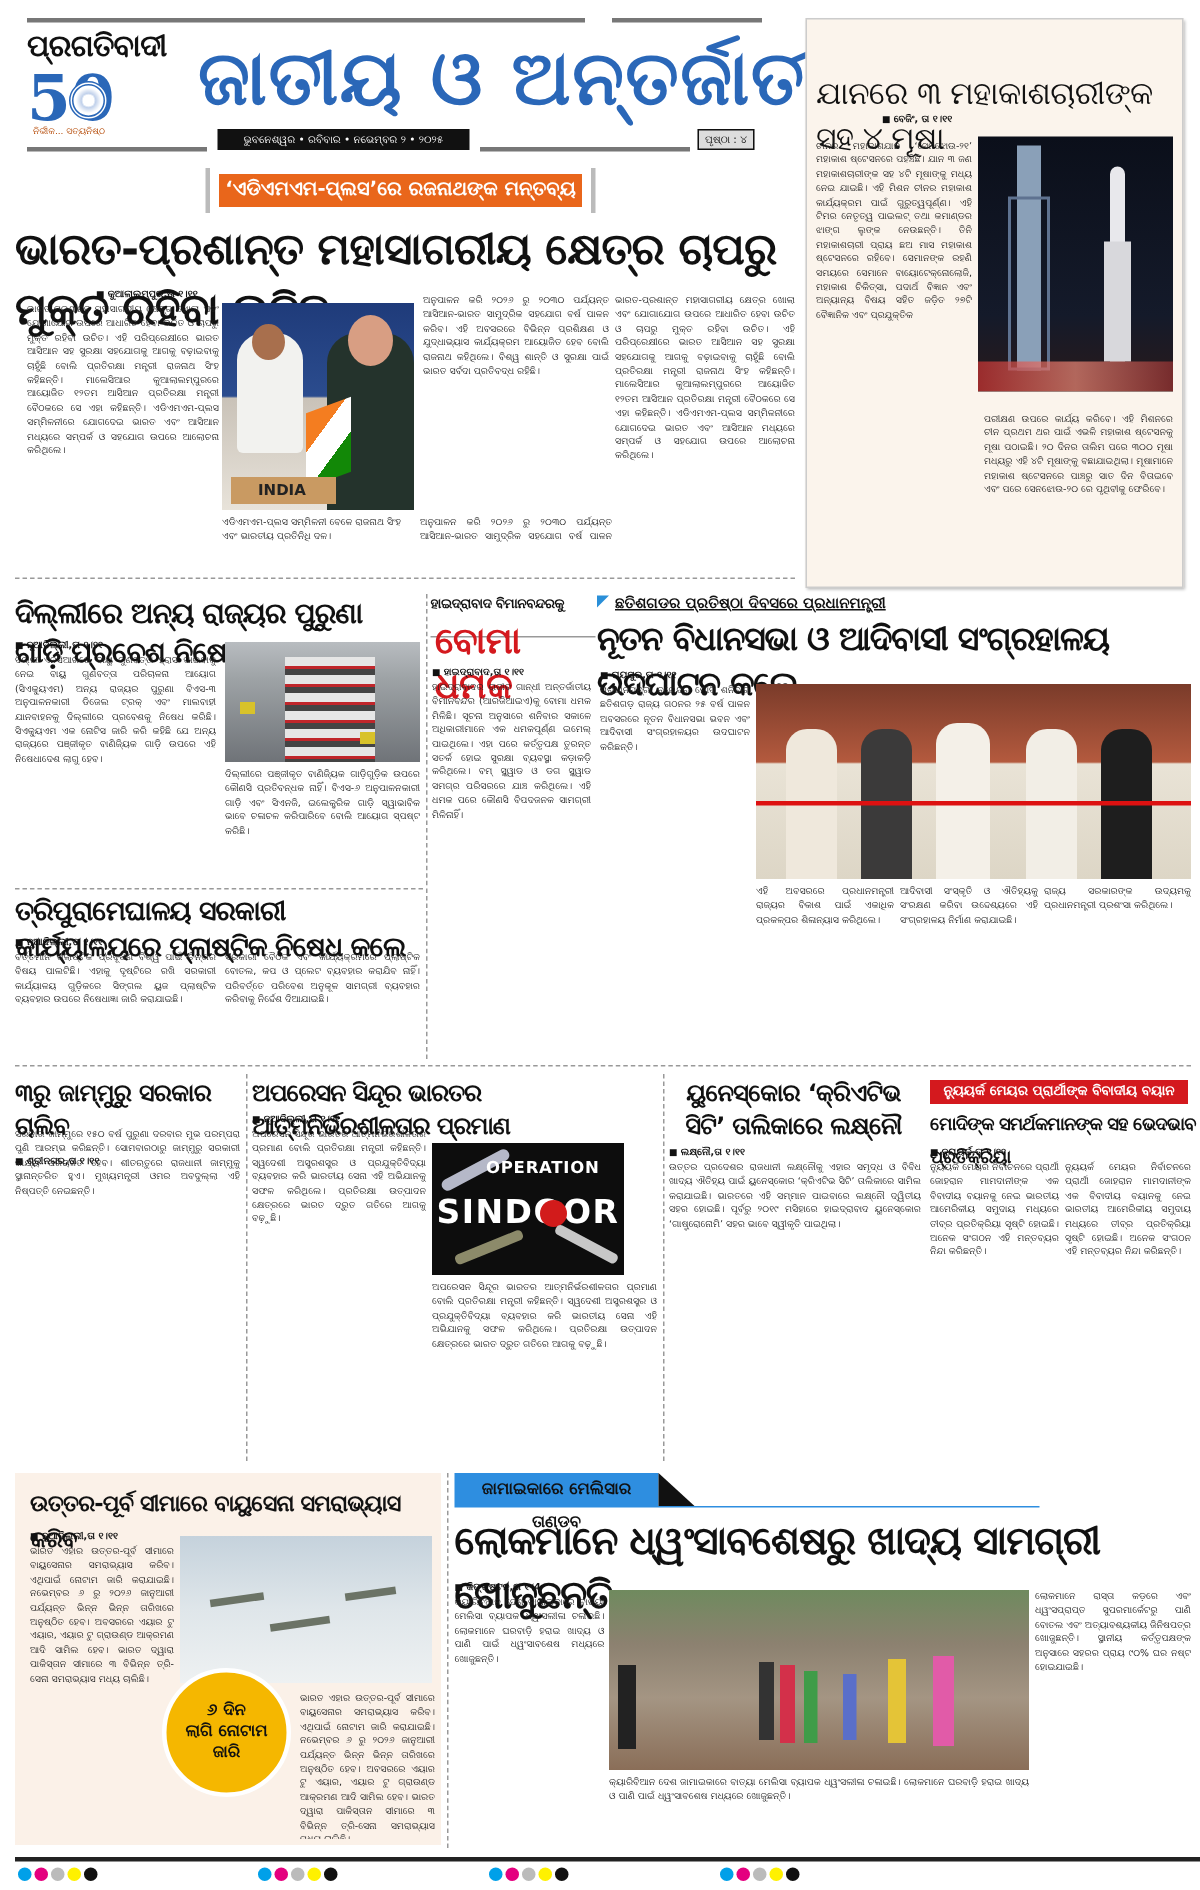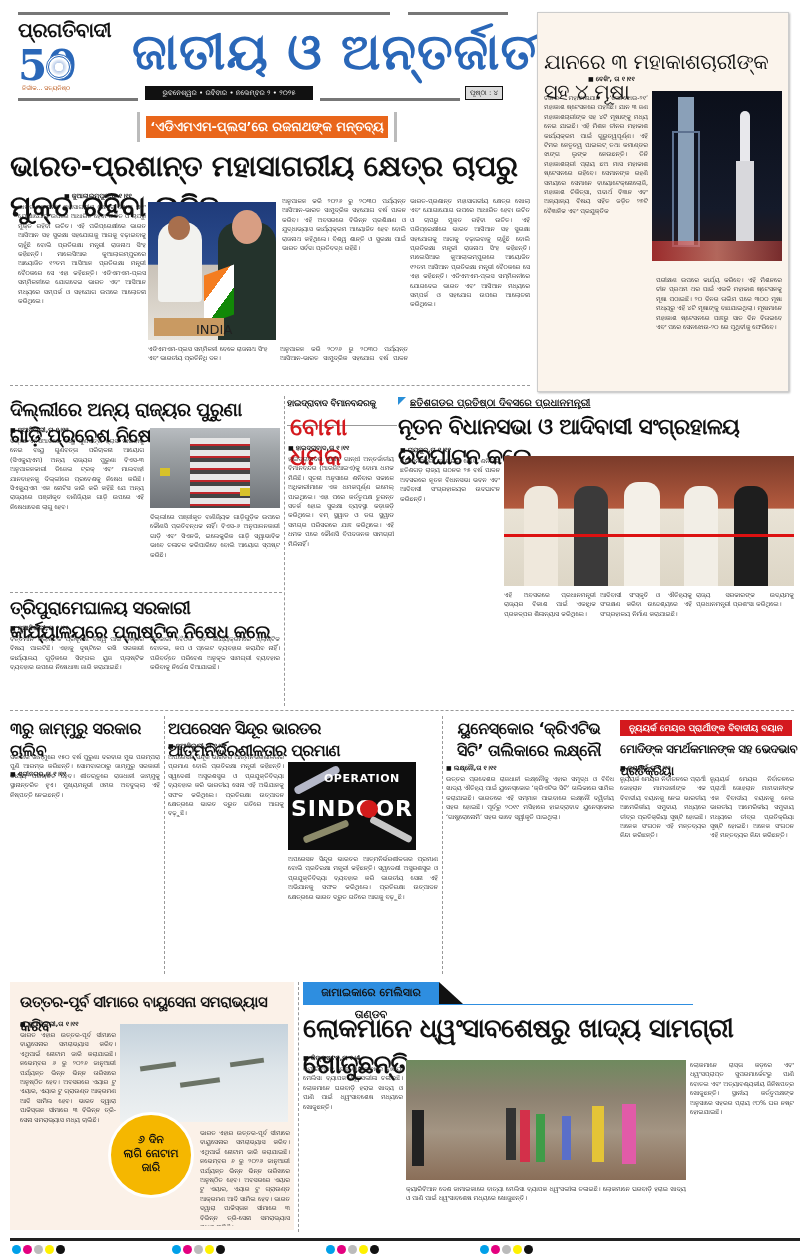--- a/index.html
+++ b/index.html
@@ -96,21 +96,21 @@
 <div class="abs byline" style="left:26px; top:192px;padding-left:38px;">କୁଆଲାଲମ୍ପୁର,ତା ୧।୧୧</div>
 <div class="abs body-text" style="left:18px; top:202px; width:128px; height:138px; overflow:hidden;">ଭାରତ-ପ୍ରଶାନ୍ତ ମହାସାଗରୀୟ କ୍ଷେତ୍ର ଖୋଲା ଏବଂ ଯୋଗାଯୋଗ ଉପରେ ଆଧାରିତ ହେବା ଉଚିତ ଓ ଚାପରୁ ମୁକ୍ତ ରହିବା ଉଚିତ। ଏହି ପରିପ୍ରେକ୍ଷୀରେ ଭାରତ ଆସିଆନ ସହ ସୁରକ୍ଷା ସହଯୋଗକୁ ଆଗକୁ ବଢ଼ାଇବାକୁ ଚାହୁଁଛି ବୋଲି ପ୍ରତିରକ୍ଷା ମନ୍ତ୍ରୀ ରାଜନାଥ ସିଂହ କହିଛନ୍ତି। ମାଲେସିଆର କୁଆଲାଲମ୍ପୁରରେ ଆୟୋଜିତ ୧୨ତମ ଆସିଆନ ପ୍ରତିରକ୍ଷା ମନ୍ତ୍ରୀ ବୈଠକରେ ସେ ଏହା କହିଛନ୍ତି। ଏଡିଏମଏମ-ପ୍ଲସ ସମ୍ମିଳନୀରେ ଯୋଗଦେଇ ଭାରତ ଏବଂ ଆସିଆନ ମଧ୍ୟରେ ସମ୍ପର୍କ ଓ ସହଯୋଗ ଉପରେ ଆଲୋଚନା କରିଥିଲେ।</div>
 
 <div class="photo" style="left:148px; top:202px; width:128px; height:138px; background: linear-gradient(180deg,#1f3b7a 0%, #2b4c8e 45%, #c9c2b8 46%, #e8e3da 100%);">
   <div style="position:absolute; left:10px; top:20px; width:44px; height:80px; background:#f2f2ef; border-radius:18px 18px 4px 4px;"></div>
   <div style="position:absolute; left:20px; top:14px; width:22px; height:24px; background:#a86f4d; border-radius:50%;"></div>
   <div style="position:absolute; left:70px; top:20px; width:58px; height:118px; background:#24332c; border-radius:20px 20px 0 0;"></div>
   <div style="position:absolute; left:84px; top:8px; width:30px; height:34px; background:#d89e83; border-radius:50%;"></div>
   <div style="position:absolute; left:56px; top:68px; width:30px; height:50px; background:linear-gradient(135deg,#f47d20 33%,#fff 33%,#fff 66%,#128807 66%); transform:skewY(-20deg);"></div>
   <div style="position:absolute; left:6px; top:116px; width:70px; height:18px; background:#c99a62;"></div>
-  <span style="position:absolute; left:48px; top:120px; font-size:13px; font-weight:normal; color:#222;">INDIA</span>
+  <span style="position:absolute; left:24px; top:120px; font-size:10px; font-weight:bold; color:#222;">INDIA</span>
 </div>
 <div class="caption" style="left:148px; top:344px; width:128px;">ଏଡିଏମଏମ-ପ୍ଲସ ସମ୍ମିଳନୀ ବେଳେ ରାଜନାଥ ସିଂହ ଏବଂ ଭାରତୀୟ ପ୍ରତିନିଧି ଦଳ।</div>
 <div class="abs body-text" style="left:280px; top:344px; width:128px; height:20px; overflow:hidden;">ଅନୁପାଳନ କରି ୨୦୨୬ ରୁ ୨୦୩୦ ପର୍ଯ୍ୟନ୍ତ ଆସିଆନ-ଭାରତ ସାମୁଦ୍ରିକ ସହଯୋଗ ବର୍ଷ ପାଳନ କରିବ। ଏହି ଅବସରରେ ବିଭିନ୍ନ ପ୍ରଶିକ୍ଷଣ ଓ ଯୁଦ୍ଧାଭ୍ୟାସ କାର୍ଯ୍ୟକ୍ରମ ଆୟୋଜିତ ହେବ ବୋଲି ରାଜନାଥ କହିଥିଲେ। ବିଶ୍ୱ ଶାନ୍ତି ଓ ସୁରକ୍ଷା ପାଇଁ ଭାରତ ସର୍ବଦା ପ୍ରତିବଦ୍ଧ ରହିଛି।</div>
 <div class="abs body-text" style="left:282px; top:196px; width:124px; height:140px; overflow:hidden;">ଅନୁପାଳନ କରି ୨୦୨୬ ରୁ ୨୦୩୦ ପର୍ଯ୍ୟନ୍ତ ଆସିଆନ-ଭାରତ ସାମୁଦ୍ରିକ ସହଯୋଗ ବର୍ଷ ପାଳନ କରିବ। ଏହି ଅବସରରେ ବିଭିନ୍ନ ପ୍ରଶିକ୍ଷଣ ଓ ଯୁଦ୍ଧାଭ୍ୟାସ କାର୍ଯ୍ୟକ୍ରମ ଆୟୋଜିତ ହେବ ବୋଲି ରାଜନାଥ କହିଥିଲେ। ବିଶ୍ୱ ଶାନ୍ତି ଓ ସୁରକ୍ଷା ପାଇଁ ଭାରତ ସର୍ବଦା ପ୍ରତିବଦ୍ଧ ରହିଛି।</div>
 <div class="abs body-text" style="left:410px; top:196px; width:120px; height:168px; overflow:hidden;">ଭାରତ-ପ୍ରଶାନ୍ତ ମହାସାଗରୀୟ କ୍ଷେତ୍ର ଖୋଲା ଏବଂ ଯୋଗାଯୋଗ ଉପରେ ଆଧାରିତ ହେବା ଉଚିତ ଓ ଚାପରୁ ମୁକ୍ତ ରହିବା ଉଚିତ। ଏହି ପରିପ୍ରେକ୍ଷୀରେ ଭାରତ ଆସିଆନ ସହ ସୁରକ୍ଷା ସହଯୋଗକୁ ଆଗକୁ ବଢ଼ାଇବାକୁ ଚାହୁଁଛି ବୋଲି ପ୍ରତିରକ୍ଷା ମନ୍ତ୍ରୀ ରାଜନାଥ ସିଂହ କହିଛନ୍ତି। ମାଲେସିଆର କୁଆଲାଲମ୍ପୁରରେ ଆୟୋଜିତ ୧୨ତମ ଆସିଆନ ପ୍ରତିରକ୍ଷା ମନ୍ତ୍ରୀ ବୈଠକରେ ସେ ଏହା କହିଛନ୍ତି। ଏଡିଏମଏମ-ପ୍ଲସ ସମ୍ମିଳନୀରେ ଯୋଗଦେଇ ଭାରତ ଏବଂ ଆସିଆନ ମଧ୍ୟରେ ସମ୍ପର୍କ ଓ ସହଯୋଗ ଉପରେ ଆଲୋଚନା କରିଥିଲେ।</div>
 <div class="rule-dash" style="left:10px; top:385px; width:520px;"></div>
 
 <div class="abs space-box">
   <div class="space-head">ଯାନରେ ୩ ମହାକାଶଚାରୀଙ୍କ ସହ ୪ ମୂଷା</div>
   <div class="byline" style="position:absolute; left:6px; top:62px;margin-left:44px;">ବେଜିଂ, ତା ୧।୧୧</div>

